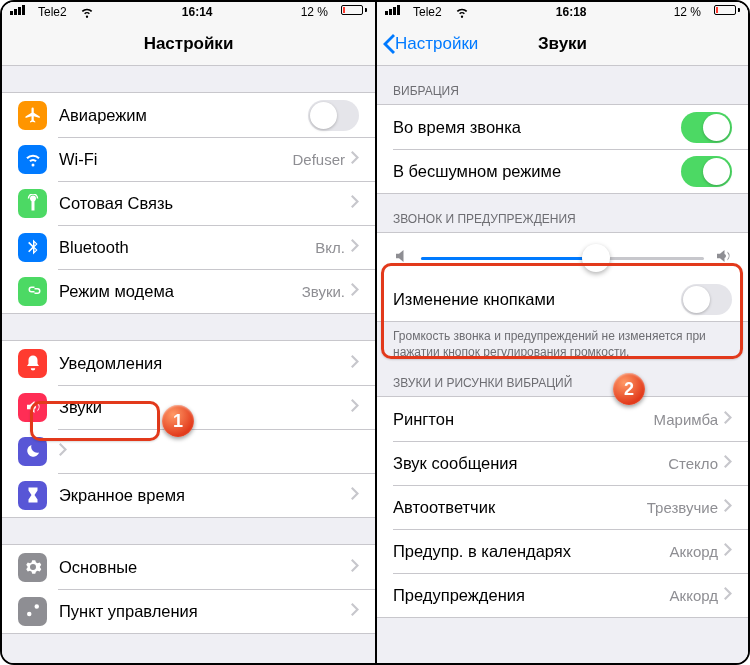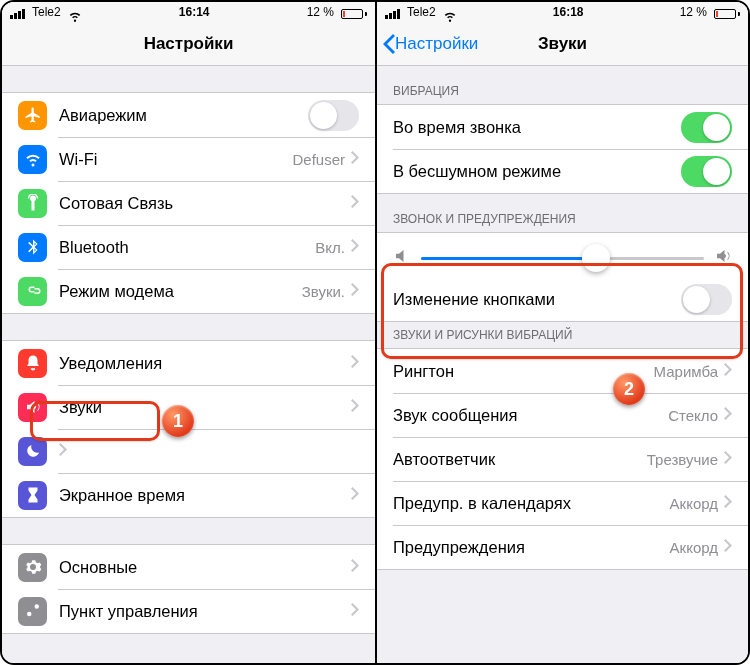--- a/index.html
+++ b/index.html
@@ -1,21 +1,21 @@
 <!DOCTYPE html>
 <html><head>
 <meta charset="utf-8">
 <style>
   * { box-sizing: border-box; margin: 0; padding: 0; }
   body { font-family: -apple-system, "Helvetica Neue", Arial, sans-serif; background:#fff; }
   .wrap { width:750px; height:665px; border:2px solid #000; border-radius:14px; position:relative; display:flex; background:#fff; overflow:hidden; }
   .phone { width:50%; height:100%; background:#efeff4; position:relative; overflow:hidden; }
   .phone + .phone { border-left:2px solid #000; }
   .statusbar { height:20px; background:#f7f7f7; display:flex; align-items:center; justify-content:space-between; padding:0 8px; font-size:12px; color:#000; }
-  .sb-left, .sb-right { display:flex; align-items:flex-end; gap:7px; }
+  .sb-left, .sb-right { display:flex; align-items:flex-start; gap:13px; }
   .sb-center { font-weight:700; }
   .bars { display:flex; gap:1px; align-items:flex-end; }
   .bars span { width:3px; background:#000; }
   .bars span:nth-child(1){height:4px}.bars span:nth-child(2){height:6px}.bars span:nth-child(3){height:8px}.bars span:nth-child(4){height:10px}
   .wifi-ic { width:14px; height:10px; }
   .batt { display:flex; align-items:center; gap:2px; }
   .batt-rect { width:22px; height:10px; border:1px solid #000; border-radius:2px; position:relative; }
   .batt-fill { position:absolute; left:1px; top:1px; bottom:1px; width:12%; background:#ff3b30; }
   .batt-tip { width:2px; height:4px; background:#000; border-radius:0 1px 1px 0; }
   .nav { height:44px; background:#f7f7f7; border-bottom:1px solid #c8c7cc; display:flex; align-items:center; justify-content:center; position:relative; }
@@ -290,20 +290,21 @@
                 <path d="M4 9v6h4l6 5V4L8 9H4zm12 3a3 3 0 00-2-2.8v5.6A3 3 0 0016 12zm2-6v2a6 6 0 010 8v2a8 8 0 000-12z"></path>
               </svg></span>
       </div>
       <div class="row">
         <div class="label">Изменение кнопками</div>
         <div class="toggle">
               <div class="knob"></div>
             </div>
       </div>
     </div>
+    <div class="group-footer">Громкость звонка и предупреждений не изменяется при нажатии кнопок регулирования громкости.</div>
     <div class="group-header" style="padding-top:6px">ЗВУКИ И РИСУНКИ ВИБРАЦИЙ</div>
     <div class="list">
       <div class="row">
         <div class="label">Рингтон</div>
         <div class="detail">Маримба</div>
         <span class="chev"><svg viewBox="0 0 8 13">
                 <path fill="#c7c7cc" d="M0 1.5L1.5 0 8 6.5 1.5 13 0 11.5 5 6.5z"></path>
               </svg></span>
       </div>
       <div class="row">

